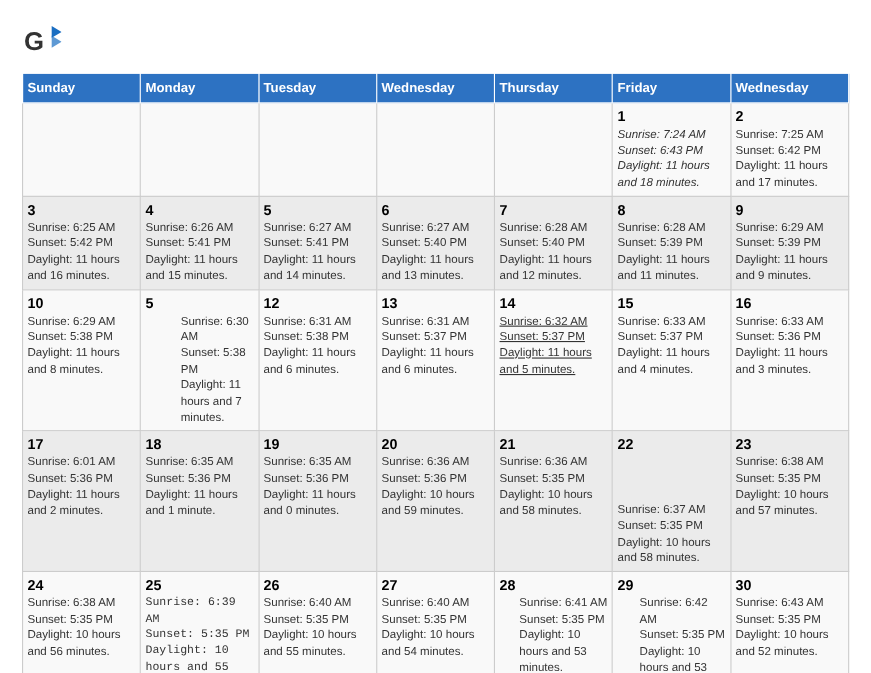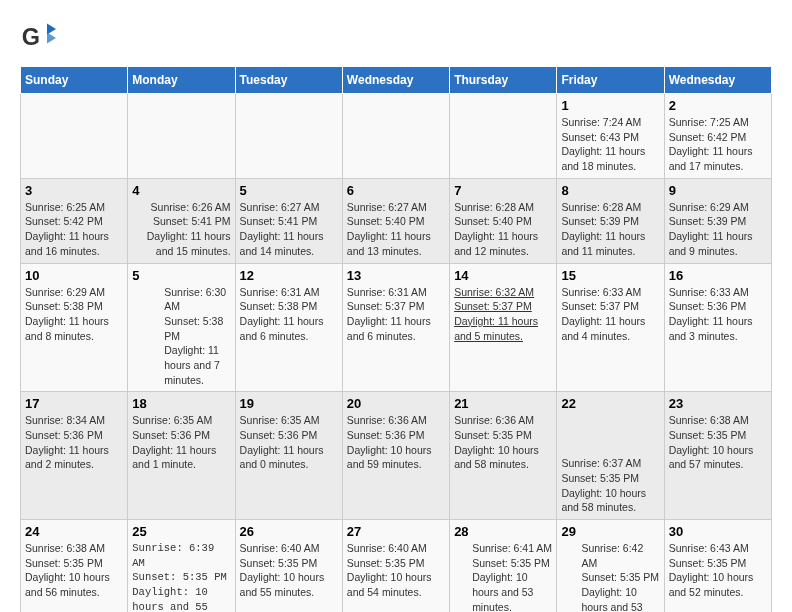--- a/index.html
+++ b/index.html
@@ -131,41 +131,41 @@
   </thead>
   <tbody>
   <tr>
         <td class="empty-cell"></td>
         <td class="empty-cell"></td>
         <td class="empty-cell"></td>
         <td class="empty-cell"></td>
         <td class="empty-cell"></td>
         <td>
           <span class="day-num">1</span>
-          <div class="day-info" style="white-space: pre-line;">Sunrise: 7:24 AM
+          <div class="day-info" style="white-space: pre-line; font-style: italic;">Sunrise: 7:24 AM
 Sunset: 6:43 PM
 Daylight: 11 hours and 18 minutes.</div>
         </td>
         <td>
           <span class="day-num">2</span>
           <div class="day-info" style="white-space: pre-line;">Sunrise: 7:25 AM
 Sunset: 6:42 PM
 Daylight: 11 hours and 17 minutes.</div>
         </td>
       </tr>
       <tr>
         <td>
           <span class="day-num">3</span>
           <div class="day-info" style="white-space: pre-line;">Sunrise: 6:25 AM
 Sunset: 5:42 PM
 Daylight: 11 hours and 16 minutes.</div>
         </td>
         <td>
           <span class="day-num">4</span>
-          <div class="day-info" style="white-space: pre-line; text-align: right;">Sunrise: 6:26 AM
+          <div class="day-info" style="white-space: pre-line;">Sunrise: 6:26 AM
 Sunset: 5:41 PM
 Daylight: 11 hours and 15 minutes.</div>
         </td>
         <td>
           <span class="day-num">5</span>
           <div class="day-info" style="white-space: pre-line;">Sunrise: 6:27 AM
 Sunset: 5:41 PM
 Daylight: 11 hours and 14 minutes.</div>
         </td>
         <td>
@@ -233,21 +233,21 @@
         <td>
           <span class="day-num">16</span>
           <div class="day-info" style="white-space: pre-line;">Sunrise: 6:33 AM
 Sunset: 5:36 PM
 Daylight: 11 hours and 3 minutes.</div>
         </td>
       </tr>
       <tr>
         <td>
           <span class="day-num">17</span>
-          <div class="day-info" style="white-space: pre-line;">Sunrise: 8:34 AM
+          <div class="day-info" style="white-space: pre-line;">Sunrise: 6:01 AM
 Sunset: 5:36 PM
 Daylight: 11 hours and 2 minutes.</div>
         </td>
         <td>
           <span class="day-num">18</span>
           <div class="day-info" style="white-space: pre-line;">Sunrise: 6:35 AM
 Sunset: 5:36 PM
 Daylight: 11 hours and 1 minute.</div>
         </td>
         <td>

